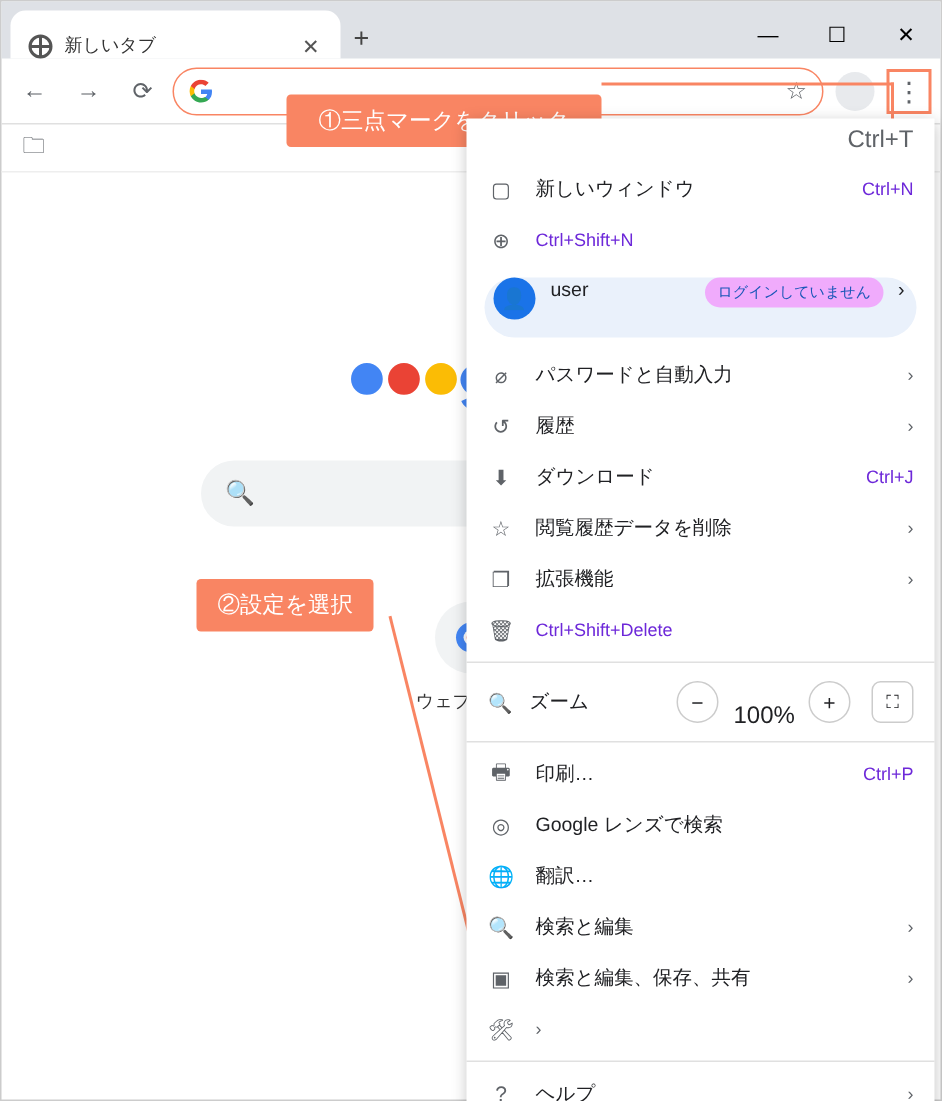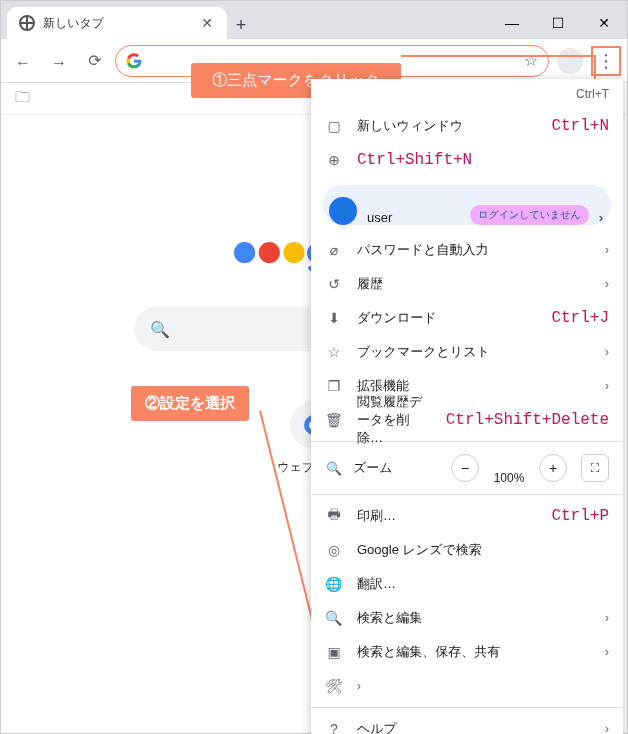--- a/index.html
+++ b/index.html
@@ -1,21 +1,21 @@
 <!DOCTYPE html>
 <html><head>
 <meta charset="utf-8">
 <style>
   * { box-sizing: border-box; margin: 0; padding: 0; }
   html, body { width: 628px; height: 734px; font-family: "Segoe UI", Meiryo, sans-serif; background: #fff; overflow: hidden; }
   .window { position: relative; width: 628px; height: 734px; border: 1px solid #ccc; background: #fff; }
 
   
   .titlebar { display: flex; align-items: flex-end; height: 38px; background: #dee1e6; }
-  .tab { display: flex; align-items: center; gap: 8px; background: #fff; height: 32px; margin-left: 6px; padding: 0 10px 0 12px; border-radius: 10px 10px 0 0; min-width: 220px; }
+  .tab { display: flex; align-items: flex-end; gap: 8px; background: #fff; height: 32px; margin-left: 6px; padding: 0 10px 0 12px; border-radius: 10px 10px 0 0; min-width: 220px; }
   .favicon { width: 16px; height: 16px; border: 2px solid #555; border-radius: 50%; position: relative; }
   .favicon::before { content: ""; position: absolute; width: 2px; height: 14px; background: #555; left: 5px; top: -1px; }
   .favicon::after { content: ""; position: absolute; width: 14px; height: 2px; background: #555; left: -1px; top: 5px; }
   .tab-title { font-size: 12px; color: #333; flex: 1; }
   .tab-close { font-size: 14px; color: #555; cursor: pointer; padding: 0 4px; }
   .newtab { width: 28px; height: 28px; display: flex; align-items: center; justify-content: center; font-size: 18px; color: #444; cursor: pointer; }
   .winbtns { margin-left: auto; display: flex; }
   .winbtn { width: 46px; height: 32px; display: flex; align-items: center; justify-content: center; font-size: 14px; cursor: pointer; }
 
   
@@ -35,43 +35,43 @@
   .logo { margin-top: 110px; }
   .logo svg { width: 160px; }
   .searchbox { margin-top: 28px; width: 360px; height: 44px; border-radius: 22px; background: #f1f3f4; display: flex; align-items: center; padding: 0 16px; gap: 10px; color: #5f6368; }
   .shortcut { margin-top: 50px; display: flex; flex-direction: column; align-items: center; gap: 10px; }
   .shortcut .tile { width: 48px; height: 48px; border-radius: 50%; background: #f1f3f4; display: flex; align-items: center; justify-content: center; }
   .shortcut .label { font-size: 12px; color: #333; }
 
   
   .callout { position: absolute; background: #f98563; color: #fff; font-size: 15px; padding: 8px 14px; border-radius: 3px; white-space: nowrap; }
   .c1 { top: 62px; left: 190px; width: 210px; text-align: center; }
-  .c2 { top: 385px; left: 130px; font-weight: bold; }
+  .c2 { top: 385px; left: 130px; }
   .line1 { position: absolute; top: 54px; left: 400px; width: 195px; height: 32px; border-top: 2px solid #f98563; border-right: 2px solid #f98563; pointer-events:none; }
   .line2 { position: absolute; top: 410px; left: 258px; width: 2px; height: 272px; background: #f98563; transform-origin: top left; transform: rotate(-14deg); pointer-events:none; }
 
   
   .menu { position: absolute; top: 78px; right: 4px; width: 312px; background: #fff; box-shadow: 0 2px 10px rgba(0,0,0,.25); font-size: 13px; color: #202124; }
   .mrow { display: flex; align-items: center; height: 34px; padding: 0 14px; gap: 14px; cursor: pointer; }
   .mrow .mi { width: 18px; text-align: center; color: #5f6368; font-size: 14px; }
   .mrow .mt { flex: 1; }
-  .mrow .ms { color: #be185d; font-size: 16px; font-family: Liberation Mono, monospace; }
+  .mrow .ms { color: #6d28d9; font-size: 12px; }
   .mrow .chev { color: #5f6368; font-size: 12px; }
   .msep { height: 1px; background: #e0e0e0; margin: 4px 0; }
-  .profile { margin: 8px 12px; height: 40px; background: #eaf1fb; border-radius: 20px; display: flex; align-items: flex-end; padding: 0 8px 0 6px; gap: 10px; }
+  .profile { margin: 8px 12px; height: 40px; background: #eaf1fb; border-radius: 20px; display: flex; align-items: flex-start; padding: 0 8px 0 6px; gap: 10px; }
   .profile .pa { width: 28px; height: 28px; border-radius: 50%; background: #1a73e8; display:flex; align-items:center; justify-content:center; color:#fff; font-size:14px; }
   .profile .pn { flex: 1; font-size: 13px; }
   .profile .badge { background: #f0abfc; color: #1a57b8; font-size: 10px; padding: 3px 8px; border-radius: 10px; }
   .zoom { display: flex; align-items: center; height: 44px; padding: 0 14px; gap: 10px; }
   .zoom .mi { width: 18px; text-align:center; color:#5f6368; }
   .zoom .lbl { flex: 1; }
   .zbtn { width: 28px; height: 28px; border: 1px solid #ccc; border-radius: 50%; display: flex; align-items: center; justify-content: center; font-size: 14px; cursor: pointer; }
-  .zval { font-size: 12px; width: 40px; text-align: center; margin-top: 20px; }
+  .zval { font-size: 16px; width: 40px; text-align: center; margin-top: 20px; }
   .fsbtn { width: 28px; height: 28px; border: 1px solid #ccc; border-radius: 6px; display:flex; align-items:center; justify-content:center; font-size:12px; cursor:pointer; margin-left:4px;}
-  .toprow { height: 30px; display:flex; justify-content:flex-end; align-items:center; padding:12px 14px; color:#5f6368; font-size:12px;}
+  .toprow { height: 30px; display:flex; justify-content:flex-end; align-items:center; padding:12px 14px; color:#5f6368; font-size:16px;}
   svg { display:block; }
 </style>
 </head>
 <body>
 
 <div class="window">
 
   <div class="titlebar">
     <div class="tab">
       <span class="favicon"></span>
@@ -171,31 +171,30 @@
           <span class="mt">履歴</span>
           <span class="chev">›</span>
         </div>
         <div class="mrow">
           <span class="mi">⬇</span>
           <span class="mt">ダウンロード</span>
           <span class="ms">Ctrl+J</span>
         </div>
         <div class="mrow">
           <span class="mi">☆</span>
-          <span class="mt">ブックマークとリスト</span>
+          <span class="mt">閲覧履歴データを削除</span>
           <span class="chev">›</span>
         </div>
         <div class="mrow">
           <span class="mi">❐</span>
           <span class="mt">拡張機能</span>
           <span class="chev">›</span>
         </div>
         <div class="mrow">
           <span class="mi">🗑</span>
-          <span class="mt">閲覧履歴データを削除…</span>
           <span class="ms">Ctrl+Shift+Delete</span>
         </div>
       </div>
     <div class="msep"></div>
     <div class="zoom">
       <span class="mi">🔍</span>
       <span class="lbl">ズーム</span>
       <div class="zbtn">−</div>
       <div class="zval">100%</div>
       <div class="zbtn">+</div>

